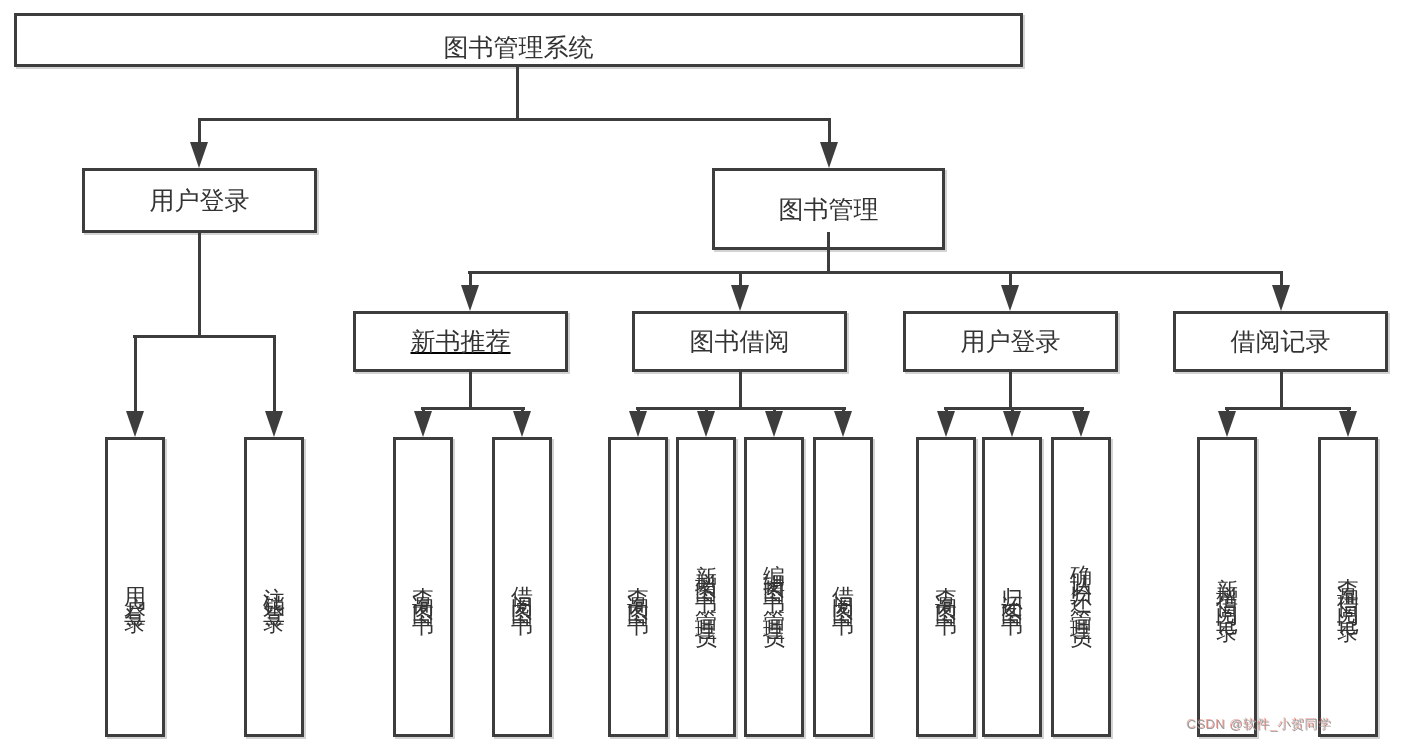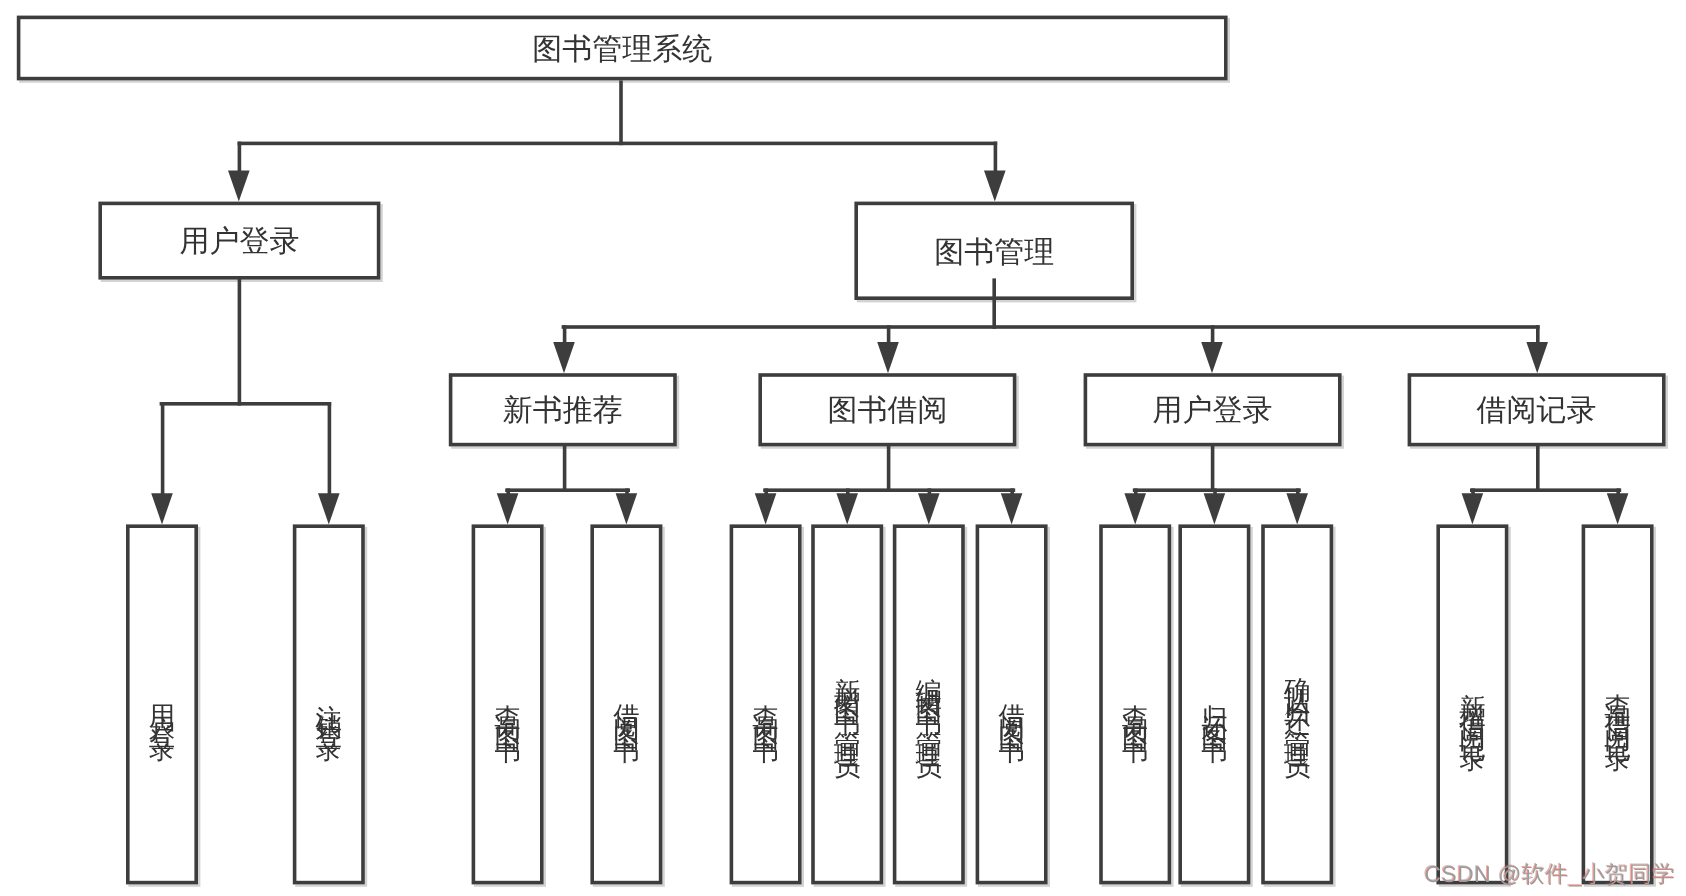--- a/index.html
+++ b/index.html
@@ -23,31 +23,31 @@
     font-size:22px;letter-spacing:9px;line-height:1;white-space:normal;
   }
   .vline{position:absolute;width:3px;background:var(--line);}
   .hline{position:absolute;height:3px;background:var(--line);}
   .arrow{
     position:absolute;width:0;height:0;
     border-left:9px solid transparent;border-right:9px solid transparent;
     border-top:26px solid var(--line);
   }
   .watermark{
-    position:absolute;font-size:19px;color:var(--watermark);white-space:nowrap;
+    position:absolute;font-size:13px;color:var(--watermark);white-space:nowrap;
     text-shadow:-1px -1px 0 rgba(224,86,74,.45);
     letter-spacing:.5px;
   }
 </style>
 </head>
 <body>
 
 <div class="canvas">
 
-  <div class="box" style="left:14px;top:13px;width:1009px;height:54px;">
+  <div class="box" style="left:14px;top:13px;width:1009px;height:54px;align-items:flex-end;">
     <span class="lbl">图书管理系统</span>
   </div>
 
   <div class="vline" style="left:516px;top:67px;height:54px;"></div>
   <div class="hline" style="left:198px;top:118px;width:633px;"></div>
   <div class="vline" style="left:198px;top:118px;height:27px;"></div>
   <div class="arrow" style="left:190px;top:142px;"></div>
   <div class="vline" style="left:828px;top:118px;height:27px;"></div>
   <div class="arrow" style="left:820px;top:142px;"></div>
 
@@ -69,21 +69,21 @@
   <div class="hline" style="left:468px;top:271px;width:815px;"></div>
   <div class="vline" style="left:469px;top:271px;height:17px;"></div>
   <div class="arrow" style="left:461px;top:285px;"></div>
   <div class="vline" style="left:739px;top:271px;height:17px;"></div>
   <div class="arrow" style="left:731px;top:285px;"></div>
   <div class="vline" style="left:1009px;top:271px;height:17px;"></div>
   <div class="arrow" style="left:1001px;top:285px;"></div>
   <div class="vline" style="left:1280px;top:271px;height:17px;"></div>
   <div class="arrow" style="left:1272px;top:285px;"></div>
 
-  <div class="box" style="left:374px;top:311px;width:190px;height:61px;">
+  <div class="box" style="left:353px;top:311px;width:215px;height:61px;text-decoration:underline;">
     <span class="lbl">新书推荐</span>
   </div>
   <div class="box" style="left:632px;top:311px;width:215px;height:61px;justify-content:center;">
     <span class="lbl">图书借阅</span>
   </div>
   <div class="box" style="left:903px;top:311px;width:215px;height:61px;">
     <span class="lbl">用户登录</span>
   </div>
   <div class="box" style="left:1173px;top:311px;width:215px;height:61px;">
     <span class="lbl">借阅记录</span>

